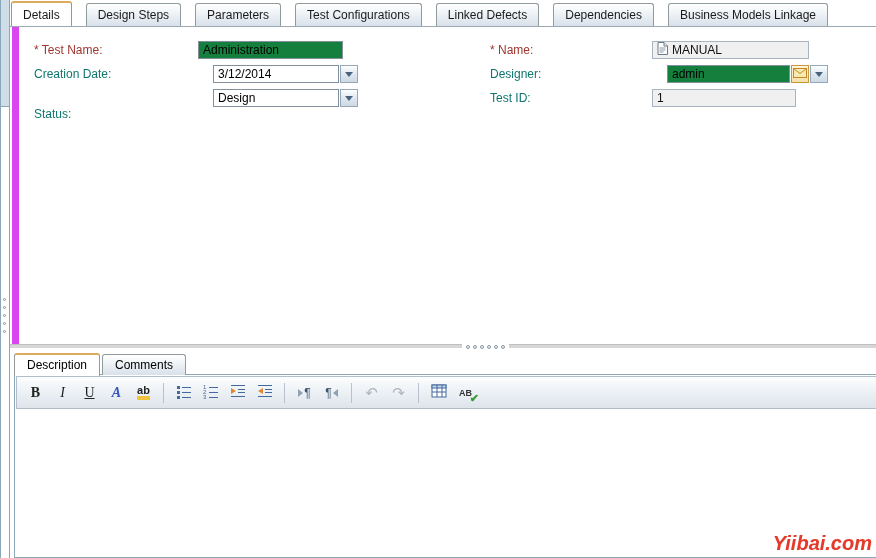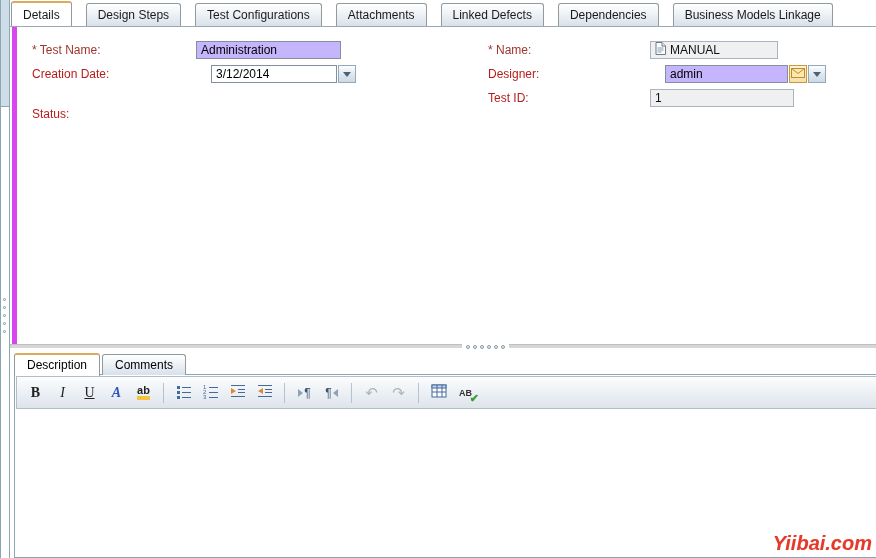--- a/index.html
+++ b/index.html
@@ -20,25 +20,25 @@
   .left-strip-top{position:absolute;left:0;top:0;width:100%;height:107px;background:#cfdde8;border-bottom:1px solid var(--panel-border);}
   .vgrip{position:absolute;left:2px;top:298px;display:flex;flex-direction:column;gap:5px;}
   .vgrip i{width:3px;height:3px;border-radius:50%;background:#e8eef2;border:1px solid #8a98a4;}
 
   
   .tabbar{position:absolute;left:10px;top:0;right:0;height:27px;display:flex;align-items:flex-end;border-bottom:1px solid #9aa8b4;padding-left:1px;white-space:nowrap;overflow:hidden;}
   .tab{position:relative;flex:0 0 auto;margin-right:14px;padding:4px 11px 4px;border:1px solid var(--tab-border);border-bottom:none;border-radius:3px 3px 0 0;background:linear-gradient(#ffffff,#eef2f6 45%,#d8e0ea);color:#1a1a1a;cursor:default;}
   .tab.active{background:#fff;border-top:2px solid var(--accent);padding-top:5px;margin-bottom:-1px;padding-bottom:5px;z-index:2;}
 
   
-  .content{position:absolute;left:12px;top:27px;right:0;height:318px;background:#fff;border-left:5px solid #d946ef;}
-
-  .field-label{position:absolute;color:#b91c1c;}
+  .content{position:absolute;left:12px;top:27px;right:0;height:318px;background:#fff;border-left:7px solid #d946ef;}
+
+  .field-label{position:absolute;color:#0f766e;}
   .field-label.required{color:var(--required);}
-  .txt-input{position:absolute;height:18px;border:1px solid var(--input-border);background:#c4b5fd;font-family:"Liberation Sans",sans-serif;font-size:12px;padding:1px 4px;color:#000;}
+  .txt-input{position:absolute;height:18px;border:1px solid var(--input-border);background:#15803d;font-family:"Liberation Sans",sans-serif;font-size:12px;padding:1px 4px;color:#000;}
   .ro-field{position:absolute;height:18px;border:1px solid #a8b4c0;background:#f0f0f0;display:flex;align-items:center;padding:0 4px;gap:4px;color:#111;}
   .combo{position:absolute;height:18px;display:flex;padding-left:15px;}
   .combo .cbox{height:18px;border:1px solid var(--input-border);background:#fff;display:flex;align-items:center;padding:0 4px;color:#000;}
   .dd-btn{width:18px;height:18px;margin-left:1px;border:1px solid #93a8bb;background:linear-gradient(#fdfefe,#dde6ee 55%,#cdd9e4);display:flex;align-items:center;justify-content:center;cursor:pointer;}
   .dd-btn .arr{width:0;height:0;border-left:4px solid transparent;border-right:4px solid transparent;border-top:5px solid #47637c;}
   .mail-btn{width:18px;height:18px;margin-left:1px;border:1px solid #c8983a;background:linear-gradient(#fff6dd,#f3dfa8);display:flex;align-items:center;justify-content:center;cursor:pointer;}
 
   
   .hsplit{position:absolute;left:10px;right:0;top:344px;height:4px;background:#d6d6d6;border-top:1px solid #c0c0c0;}
   .hgrip{position:absolute;left:452px;top:-3px;height:9px;background:#fff;display:flex;align-items:center;gap:3px;padding:0 4px;}
@@ -81,45 +81,51 @@
         <i></i>
         <i></i>
         <i></i>
         <i></i>
       </div>
   </div>
 
   <div class="tabbar">
     <div class="tab active">Details</div>
     <div class="tab">Design Steps</div>
+    <div class="tab">Parameters</div>
     <div class="tab">Test Configurations</div>
-    <div class="tab">Attachments</div>
     <div class="tab">Linked Defects</div>
     <div class="tab">Dependencies</div>
     <div class="tab">Business Models Linkage</div>
 
   </div>
 
   <div class="content">
 
     <div class="field-label required" style="left:15px;top:16px;">* Test Name:</div>
     <input class="txt-input" style="left: 179px; top: 14px; width: 145px;" value="Administration">
 
     <div class="field-label" style="left:15px;top:40px;">Creation Date:</div>
     <div class="combo" style="left:179px;top:38px;">
       <div class="cbox" style="width:126px;">3/12/2014</div>
       <div class="dd-btn">
           <span class="arr"></span>
         </div>
     </div>
 
     <div class="field-label" style="left:15px;top:80px;">Status:</div>
+    <div class="combo" style="left:179px;top:62px;">
+      <div class="cbox" style="width:126px;">Design</div>
+      <div class="dd-btn">
+          <span class="arr"></span>
+        </div>
+    </div>
 
     <div class="field-label required" style="left:471px;top:16px;">* Name:</div>
-    <div class="ro-field" style="left:633px;top:14px;width:128px;">
+    <div class="ro-field" style="left:633px;top:14px;width:157px;">
       <span class="doc-icon">
         <svg width="11" height="13" viewBox="0 0 11 13">
             <path d="M1 .5h6L10.5 4v8.5H1z" fill="#fff" stroke="#6a7a88"></path>
             <path d="M7 .5V4h3.5" fill="#e8eef4" stroke="#6a7a88"></path>
             <path d="M2.5 6h6M2.5 8h6M2.5 10h4" stroke="#8a98a8" stroke-width="1"></path>
           </svg>
       </span>
       <span>MANUAL</span>
     </div>
 

